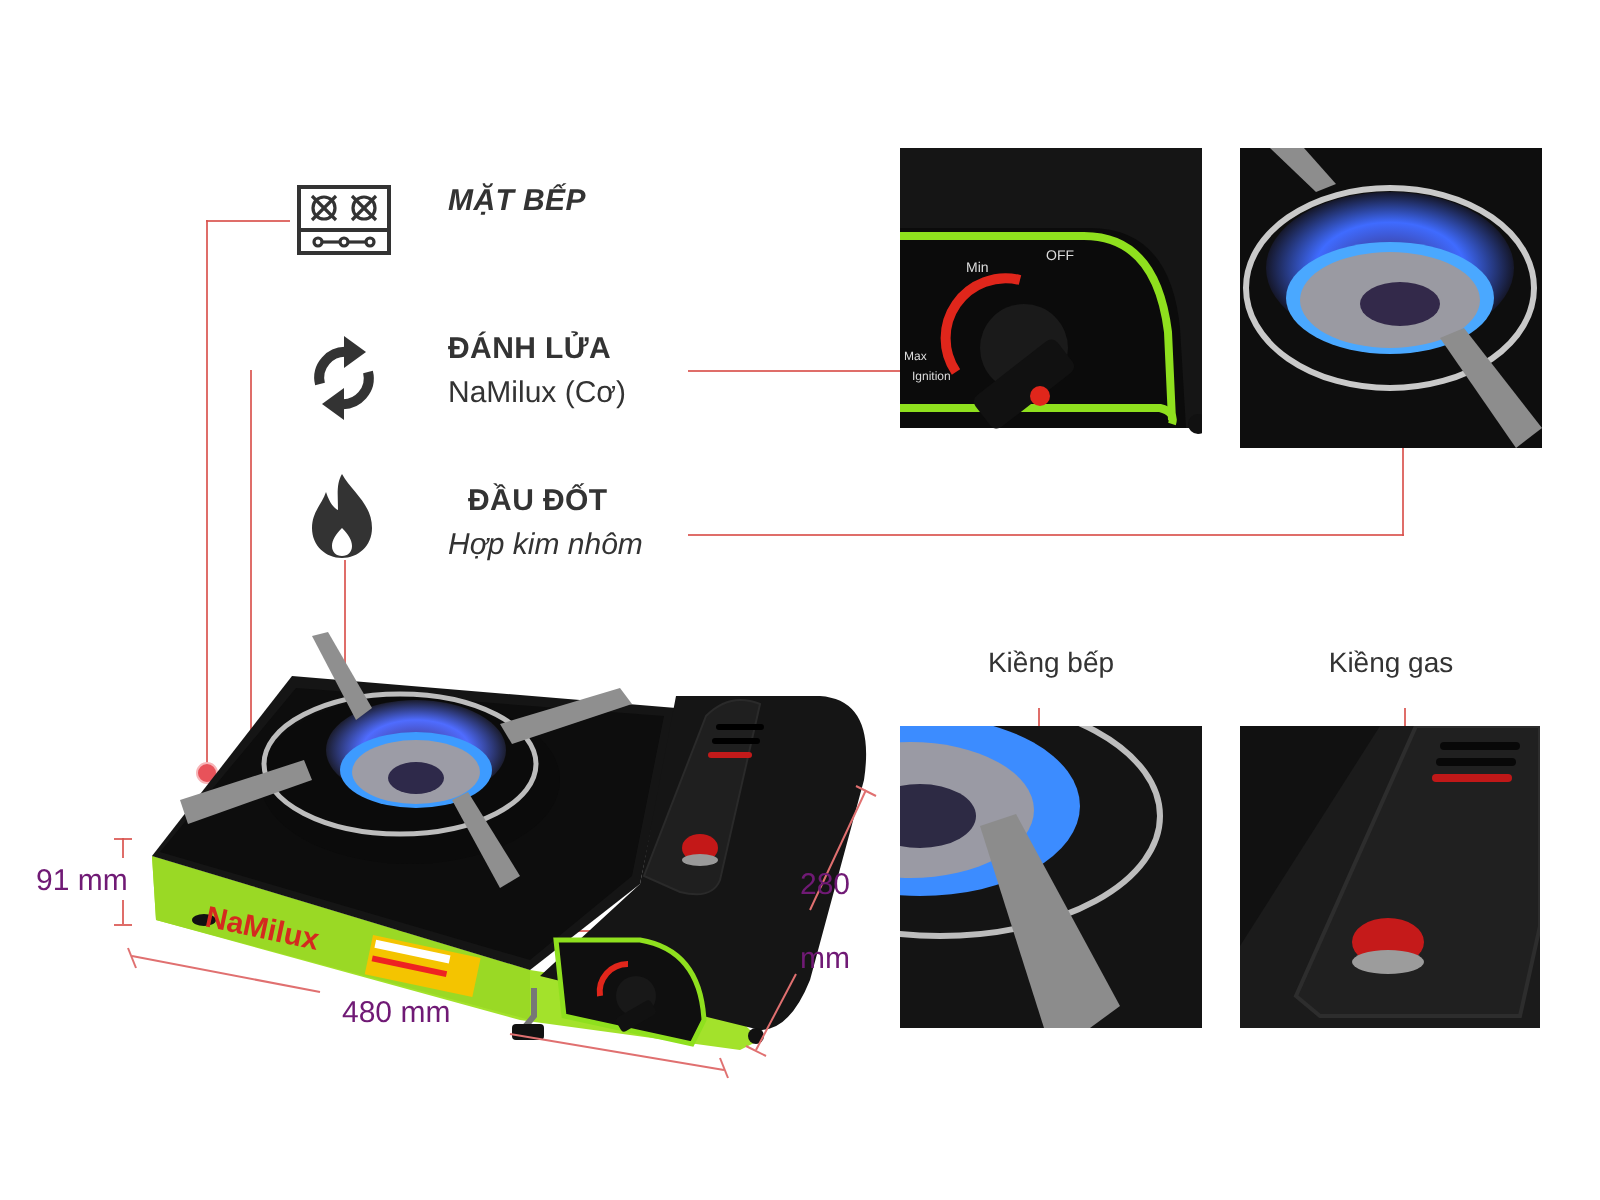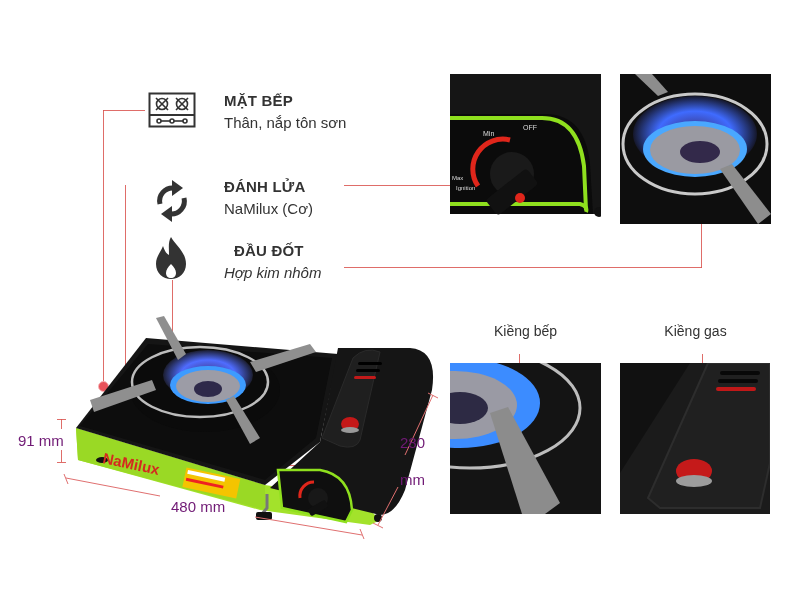--- a/index.html
+++ b/index.html
@@ -45,25 +45,24 @@
           <line x1="28" y1="6" x2="40" y2="18"></line>
           <line x1="40" y1="6" x2="28" y2="18"></line>
         <circle cx="11" cy="29" r="2"></circle>
           <circle cx="24" cy="29" r="2"></circle>
           <circle cx="37" cy="29" r="2"></circle>
         <line x1="13" y1="29" x2="22" y2="29"></line>
           <line x1="26" y1="29" x2="35" y2="29"></line>
       </g>
     </svg>
   </div>
-  <div class="abs feat-title" style="left:78px;top:2px;">MẶT BẾP</div>
-  <div class="abs feat-sub" style="left:78px;top:24px;">Thân, nắp tôn sơn</div>
-</div>
-
-<div class="abs" style="left:146px;top:164px;width:300px;height:45px;margin-top:12px;">
+  <div class="abs feat-title" style="left:78px;top:2px;font-style:italic;">MẶT BẾP</div>
+</div>
+
+<div class="abs" style="left:146px;top:164px;width:300px;height:45px;">
   <div class="abs" style="left:6px;top:2px;">
     <svg width="40" height="46" viewBox="0 0 40 46">
       <path d="M8 26 A13 13 0 0 1 22 10" fill="none" stroke="#333" stroke-width="5"></path>
       <polygon points="20,2 31,10 20,18" fill="#333"></polygon>
       <path d="M32 20 A13 13 0 0 1 18 36" fill="none" stroke="#333" stroke-width="5"></path>
       <polygon points="20,28 9,36 20,44" fill="#333"></polygon>
     </svg>
   </div>
   <div class="abs feat-title" style="left:78px;top:2px;">ĐÁNH LỬA</div>
   <div class="abs feat-sub" style="left:78px;top:24px;">NaMilux (Cơ)</div>

